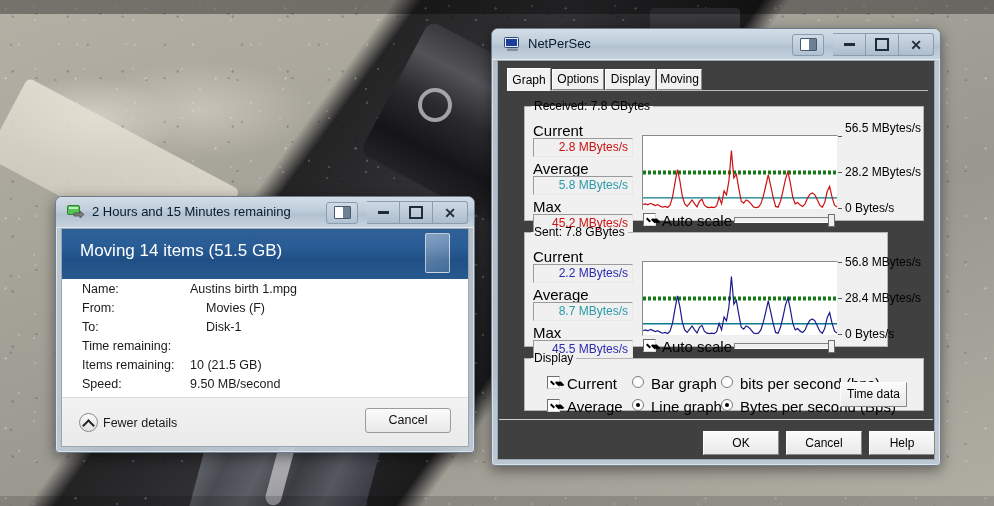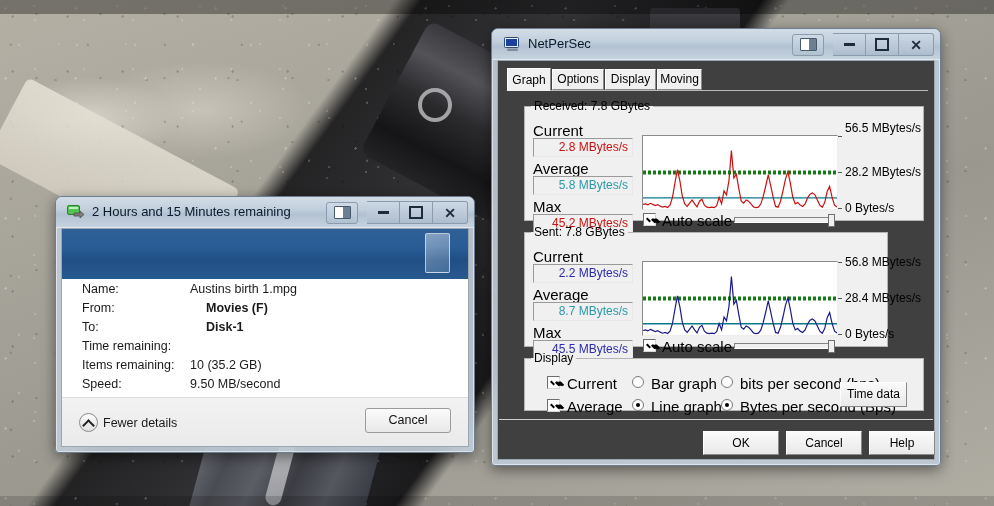--- a/index.html
+++ b/index.html
@@ -126,21 +126,21 @@
   .cd-hero{position:relative;height:50px;
     background:linear-gradient(180deg,#2f6096 0%,#2a5d96 35%,#1f4f85 62%,#28598f 100%);}
   .cd-hero-t{position:absolute;left:18px;top:12px;font-size:17px;color:#fff;}
   .cd-hero-icon{position:absolute;right:18px;top:4px;width:23px;height:38px;
     background:linear-gradient(160deg,rgba(255,255,255,.42),rgba(255,255,255,.14));
     border:1px solid rgba(255,255,255,.6);border-radius:2px;}
   .cd-fields{position:absolute;left:0;top:50px;right:0;height:111px;background:#fff;}
   .frow{position:absolute;font-size:12.5px;color:#1a1a1a;white-space:nowrap;}
   .fkey{left:20px;}
   .fval{left:128px;}
-  .fval.b{font-weight:bold;padding-left:16px;}
+  .fval.b{font-weight:normal;padding-left:16px;}
   .pbar-wrap{position:absolute;left:20px;top:333px;width:360px;height:15px;box-sizing:border-box;
     border:1px solid #b5b5b5;border-radius:2px;background:linear-gradient(180deg,#e4e4e4,#d2d2d2);overflow:hidden;}
   .pbar-fill{position:absolute;left:0;top:0;bottom:0;
     background:linear-gradient(180deg,#6ae26a 0%,#2ec32e 38%,#19ad19 60%,#46d146 100%);}
   .cd-foot{position:absolute;left:0;right:0;bottom:0;height:48px;
     background:linear-gradient(180deg,#f2f2f2,#eaeaea);border-top:1px solid #dcdcdc;}
   .fewer{position:absolute;left:17px;top:15px;display:flex;align-items:center;gap:5px;font-size:12.5px;color:#1a1a1a;}
   .chev{width:17px;height:17px;border-radius:50%;border:1px solid #8b8b8b;
     background:linear-gradient(180deg,#fbfbfb,#e2e2e2);position:relative;}
   .chev::after{content:"";position:absolute;left:4px;top:7px;width:7px;height:7px;
@@ -316,33 +316,34 @@
             <span class="max"></span>
           </div>
         <div class="tbtn close">
             <span class="cls">✕</span>
           </div>
       </div>
     </div>
 
     <div class="cd-inner">
       <div class="cd-hero">
+        <div class="cd-hero-t">Moving 14 items (51.5 GB)</div>
         <div class="cd-hero-icon"></div>
       </div>
 
       <div class="cd-fields">
         <div class="frow fkey" style="top:3px">Name:</div>
         <div class="frow fval" style="top:3px">Austins birth 1.mpg</div>
         <div class="frow fkey" style="top:22px">From:</div>
         <div class="frow fval b" style="top:22px">Movies (F)</div>
         <div class="frow fkey" style="top:41px">To:</div>
         <div class="frow fval b" style="top:41px">Disk-1</div>
         <div class="frow fkey" style="top:60px">Time remaining:</div>
         <div class="frow fkey" style="top:79px">Items remaining:</div>
-        <div class="frow fval" style="top:79px">10 (35.2 GB)</div>
+        <div class="frow fval" style="top:79px">10 (21.5 GB)</div>
         <div class="frow fkey" style="top:98px">Speed:</div>
         <div class="frow fval" style="top:98px">9.50 MB/second</div>
       </div>
 
       <div class="pbar-wrap" style="top:172px">
         <div class="pbar-fill" id="pbar-fill" style="width: 32%;"></div>
       </div>
 
       <div class="cd-foot">
         <div class="fewer">

